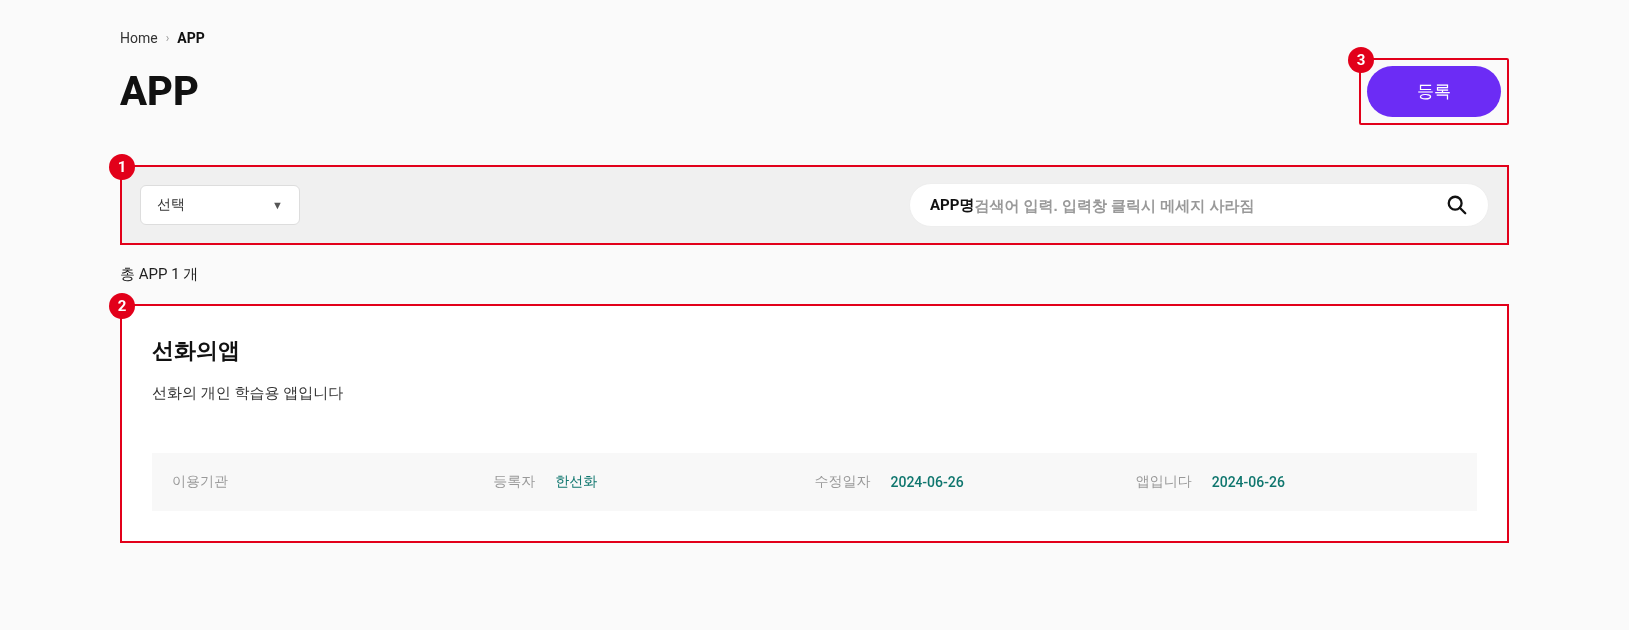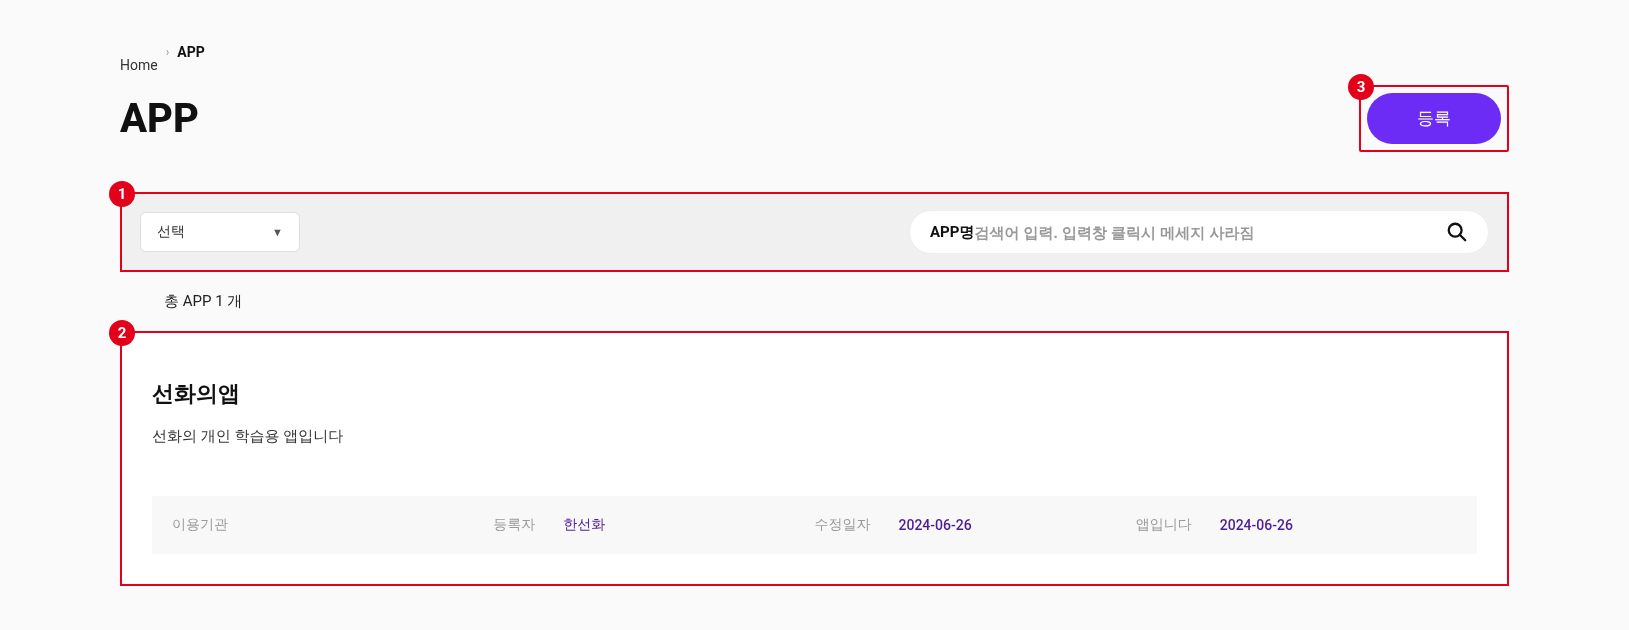--- a/index.html
+++ b/index.html
@@ -118,37 +118,35 @@
     .search-input::placeholder { color: #999; }
     .search-icon {
       display: flex;
       align-items: center;
       cursor: pointer;
     }
     .count-text {
       font-size: 15px;
       color: #222;
       margin-bottom: 20px;
-      margin-left: 44px;
     }
     .card-wrap {
       position: relative;
       border: 2px solid #e2001a;
     }
     .card-wrap .callout-badge { top: -13px; left: -13px; }
     .card {
       background: #fff;
       padding: 30px 30px;
     }
     .card-title {
       font-size: 22px;
       font-weight: 800;
       color: #111;
       margin-bottom: 18px;
-      margin-top: 16px;
     }
     .card-desc {
       font-size: 15px;
       color: #333;
       margin-bottom: 50px;
     }
     .meta-row {
       background: #f8f8f8;
       display: flex;
       padding: 20px 20px;
@@ -161,30 +159,29 @@
       align-items: center;
       gap: 20px;
       flex: 1;
     }
     .meta-label {
       font-size: 14px;
       color: #999;
     }
     .meta-value {
       font-size: 14px;
-      color: #4c1d95;
+      color: #0f766e;
       font-weight: 500;
-      margin-left: 8px;
     }
   </style>
 </head>
 <body>
 
 <nav class="breadcrumb">
-  <a style="text-decoration:none;color:#333;margin-top:27px;">Home</a>
+  <a style="text-decoration:none;color:#333;">Home</a>
   <span class="chevron">›</span>
   <span class="current">APP</span>
 </nav>
 
 <div class="header-row">
   <h1 class="page-title">APP</h1>
   <div class="register-wrap">
     <div class="callout-badge">3</div>
     <button class="register-btn">등록</button>
   </div>

